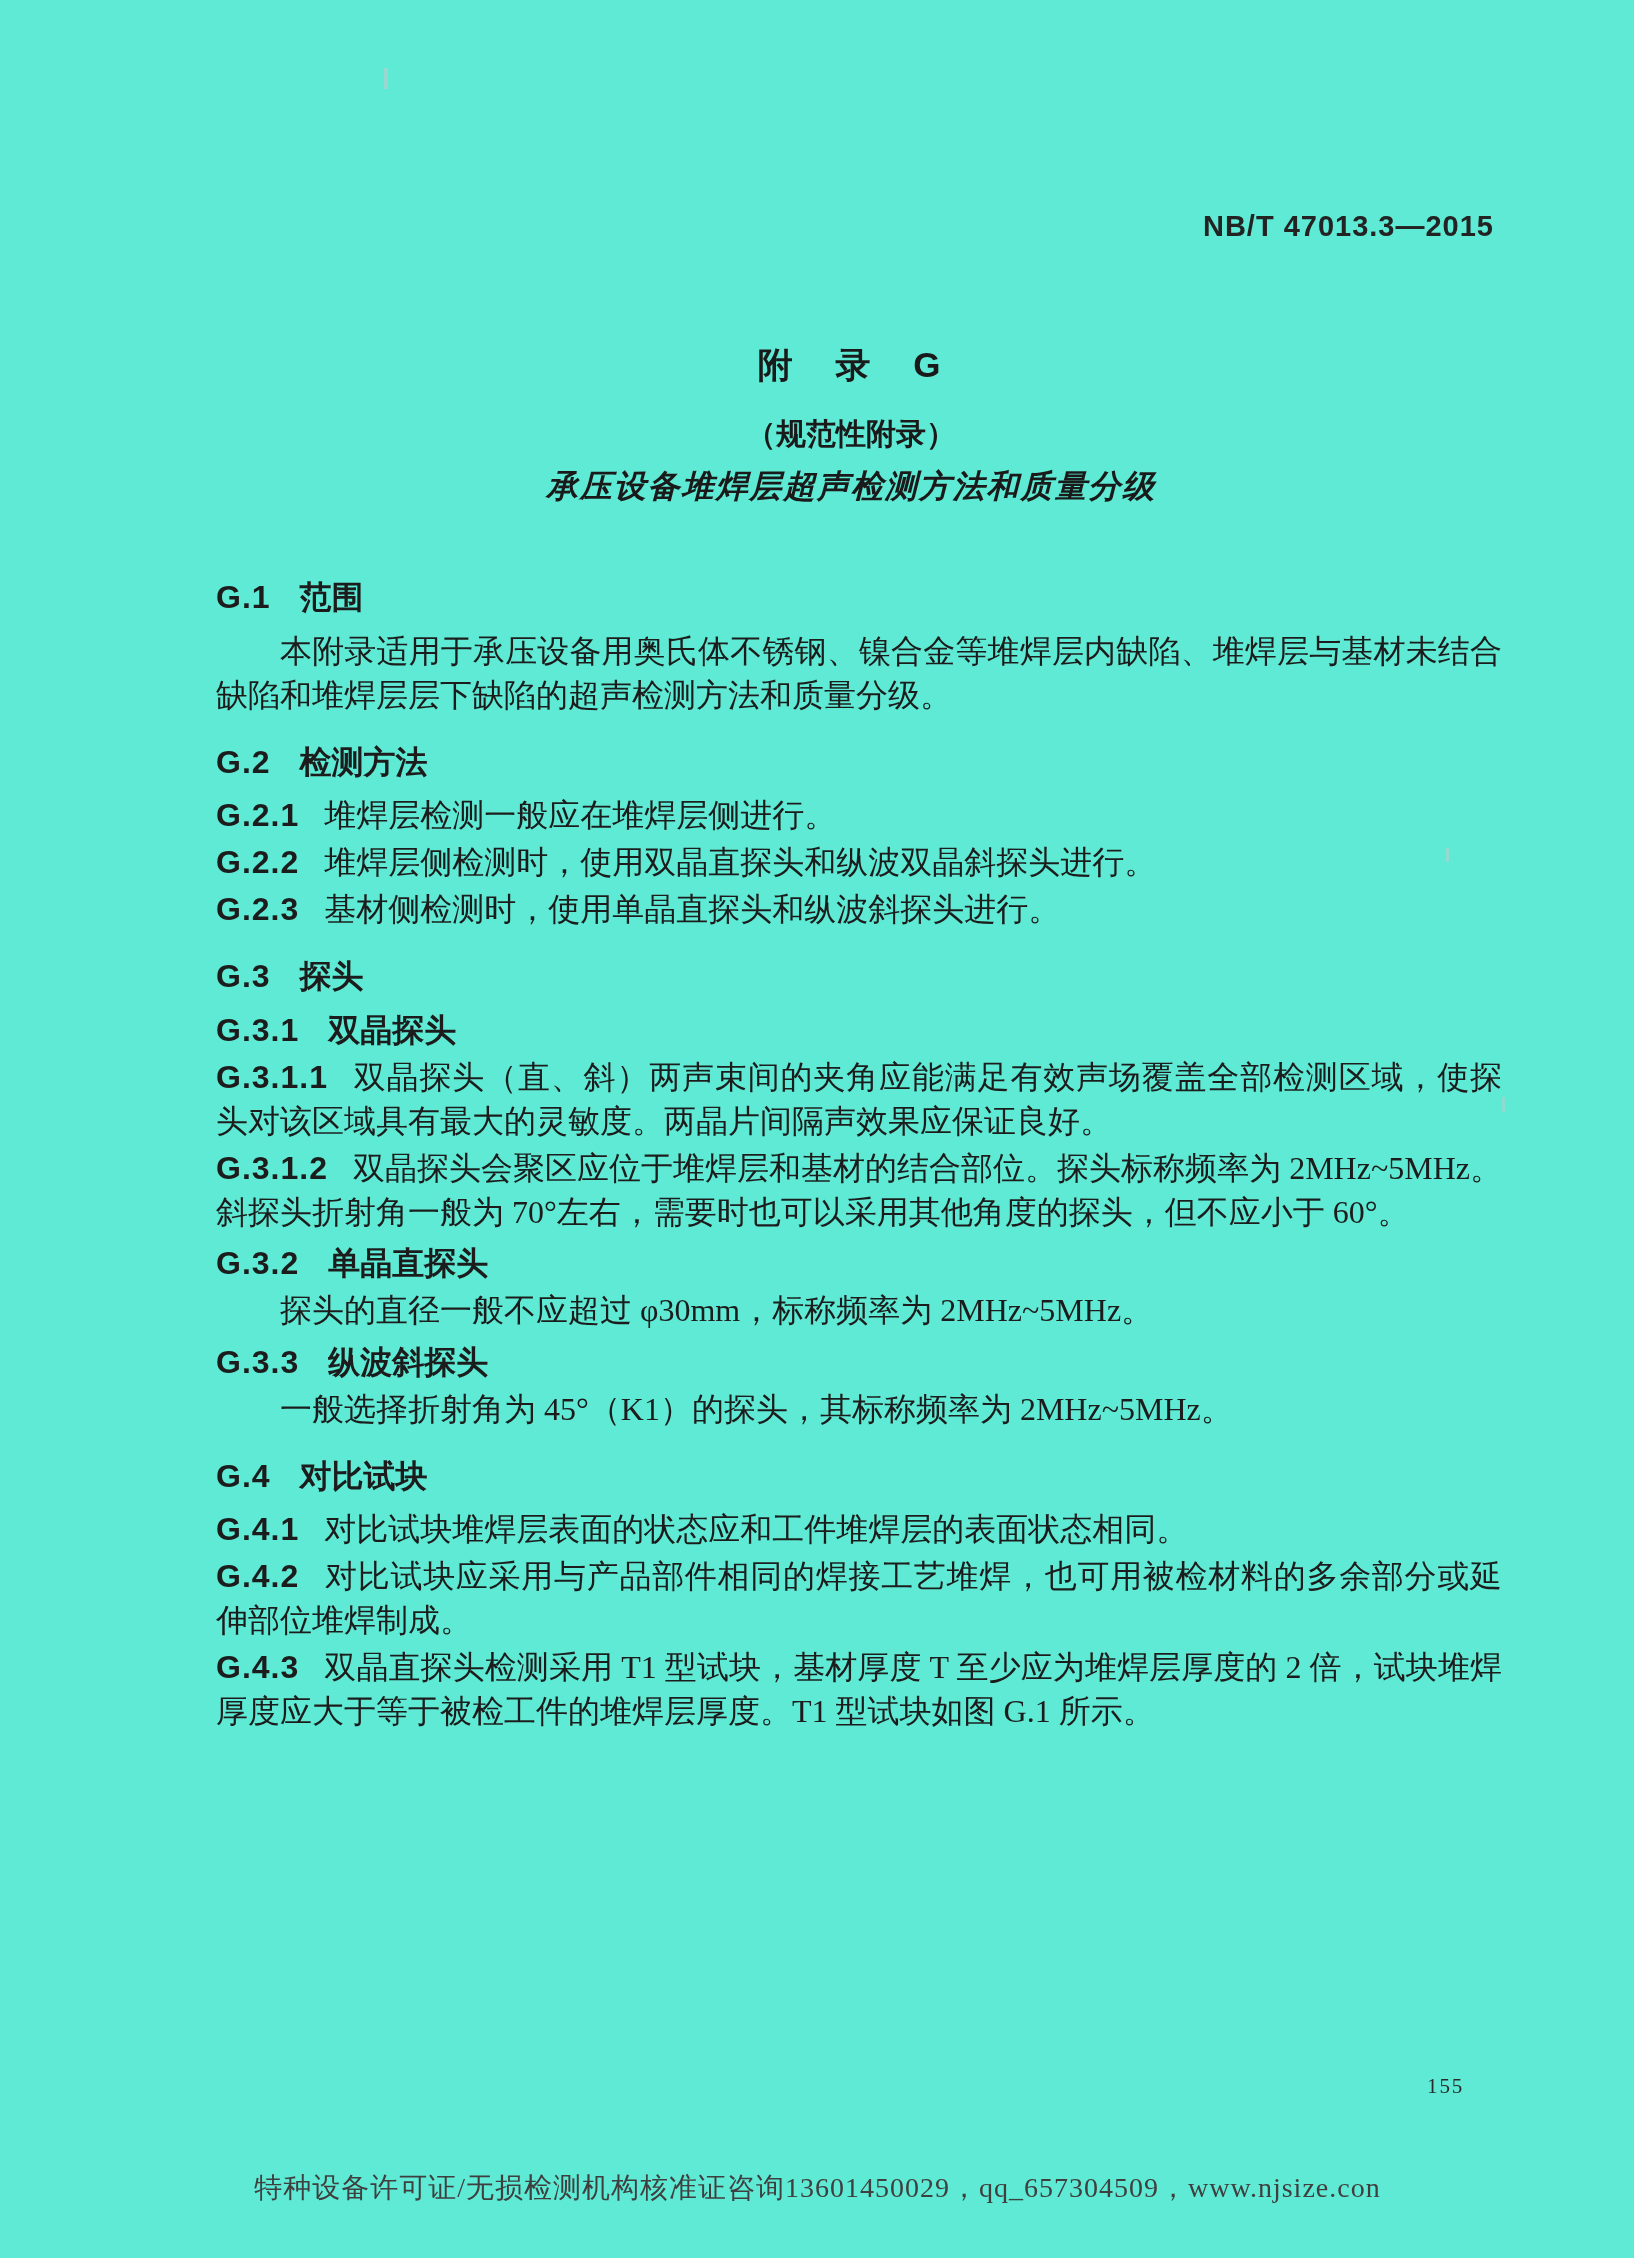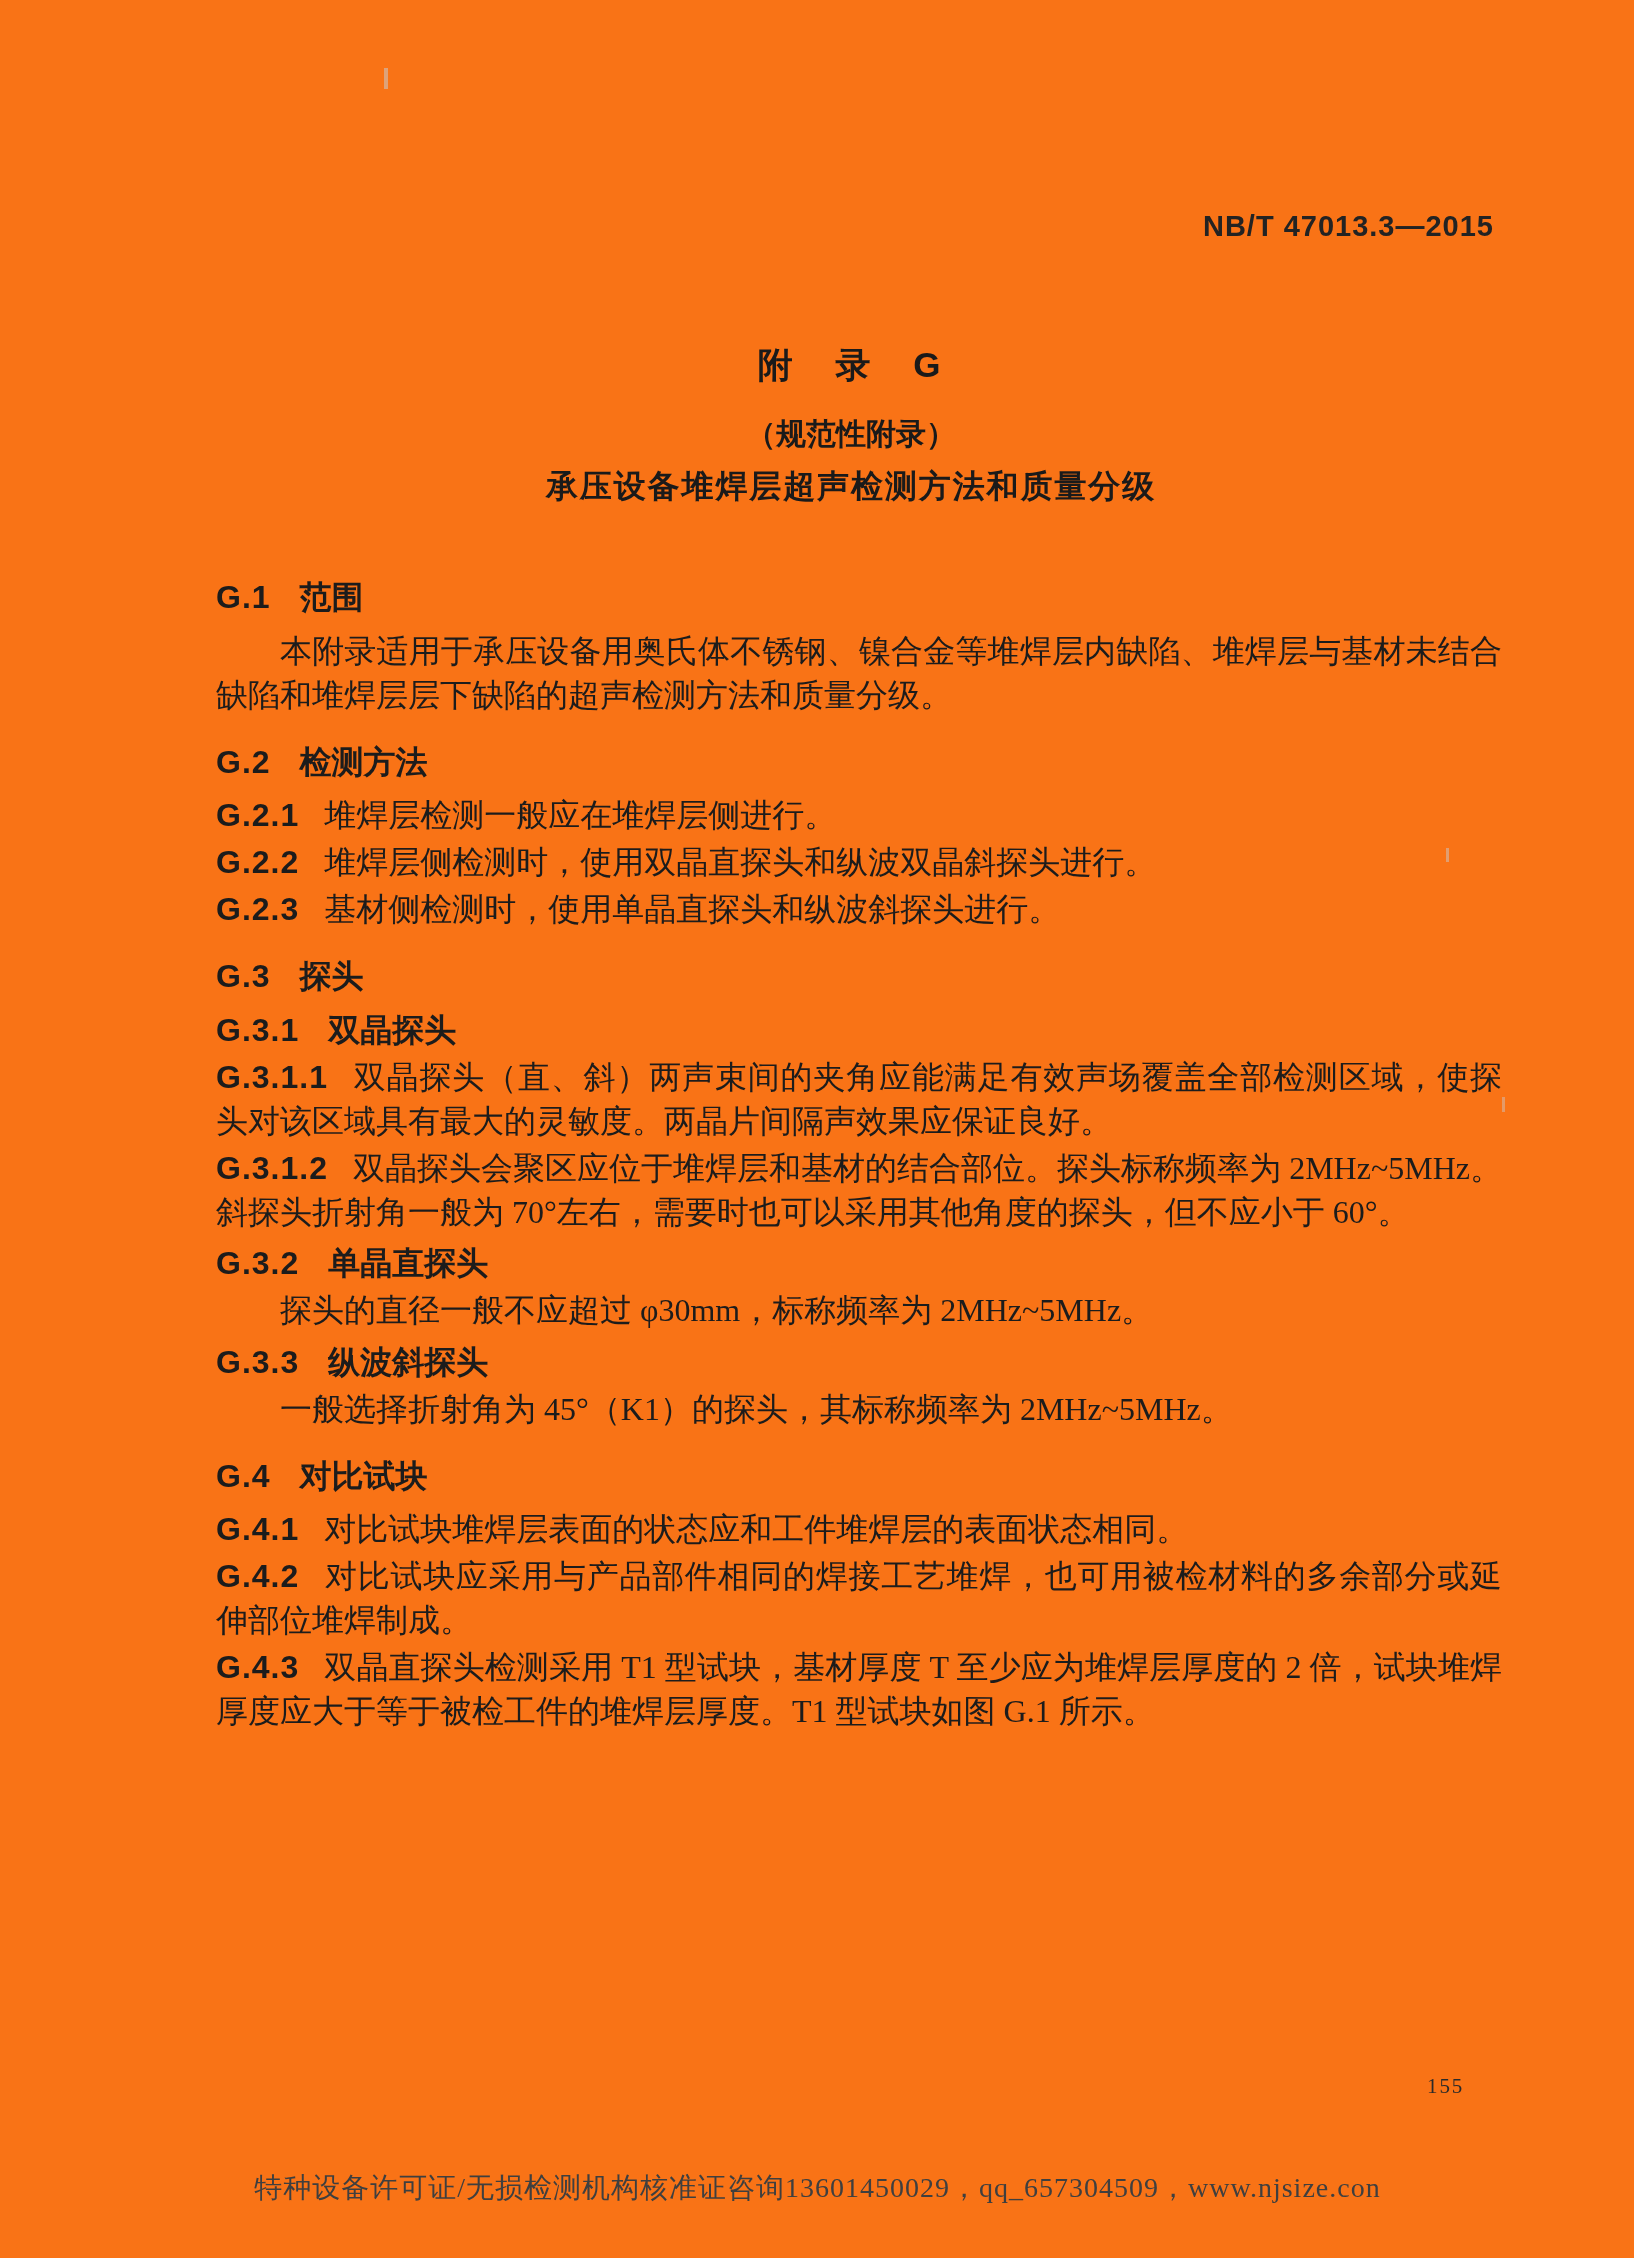--- a/index.html
+++ b/index.html
@@ -4,21 +4,21 @@
 <style>
   html, body {
     margin: 0;
     padding: 0;
     background: #ffffff;
   }
   .page {
     position: relative;
     width: 1635px;
     height: 2258px;
-    background: #f97316;
+    background: #5eead4;
     overflow: hidden;
     font-family: "Liberation Serif", serif;
     color: #1c1c1c;
   }
   
   .header-code {
     position: absolute;
     top: 210px;
     right: 141px;
     font-family: "Liberation Sans", sans-serif;
@@ -49,20 +49,21 @@
     font-weight: 700;
     color: #1a1a1a;
   }
   .title-subject {
     margin-top: 9.7px;
     font-family: "Liberation Sans", sans-serif;
     font-size: 32px;
     font-weight: 700;
     letter-spacing: 1.9px;
     color: #1a1a1a;
+    font-style: italic;
   }
   
   .content {
     position: absolute;
     top: 552px;
     left: 208px;
     width: 1286px;
     font-size: 32px;
     line-height: 44px;
     text-align: justify;

